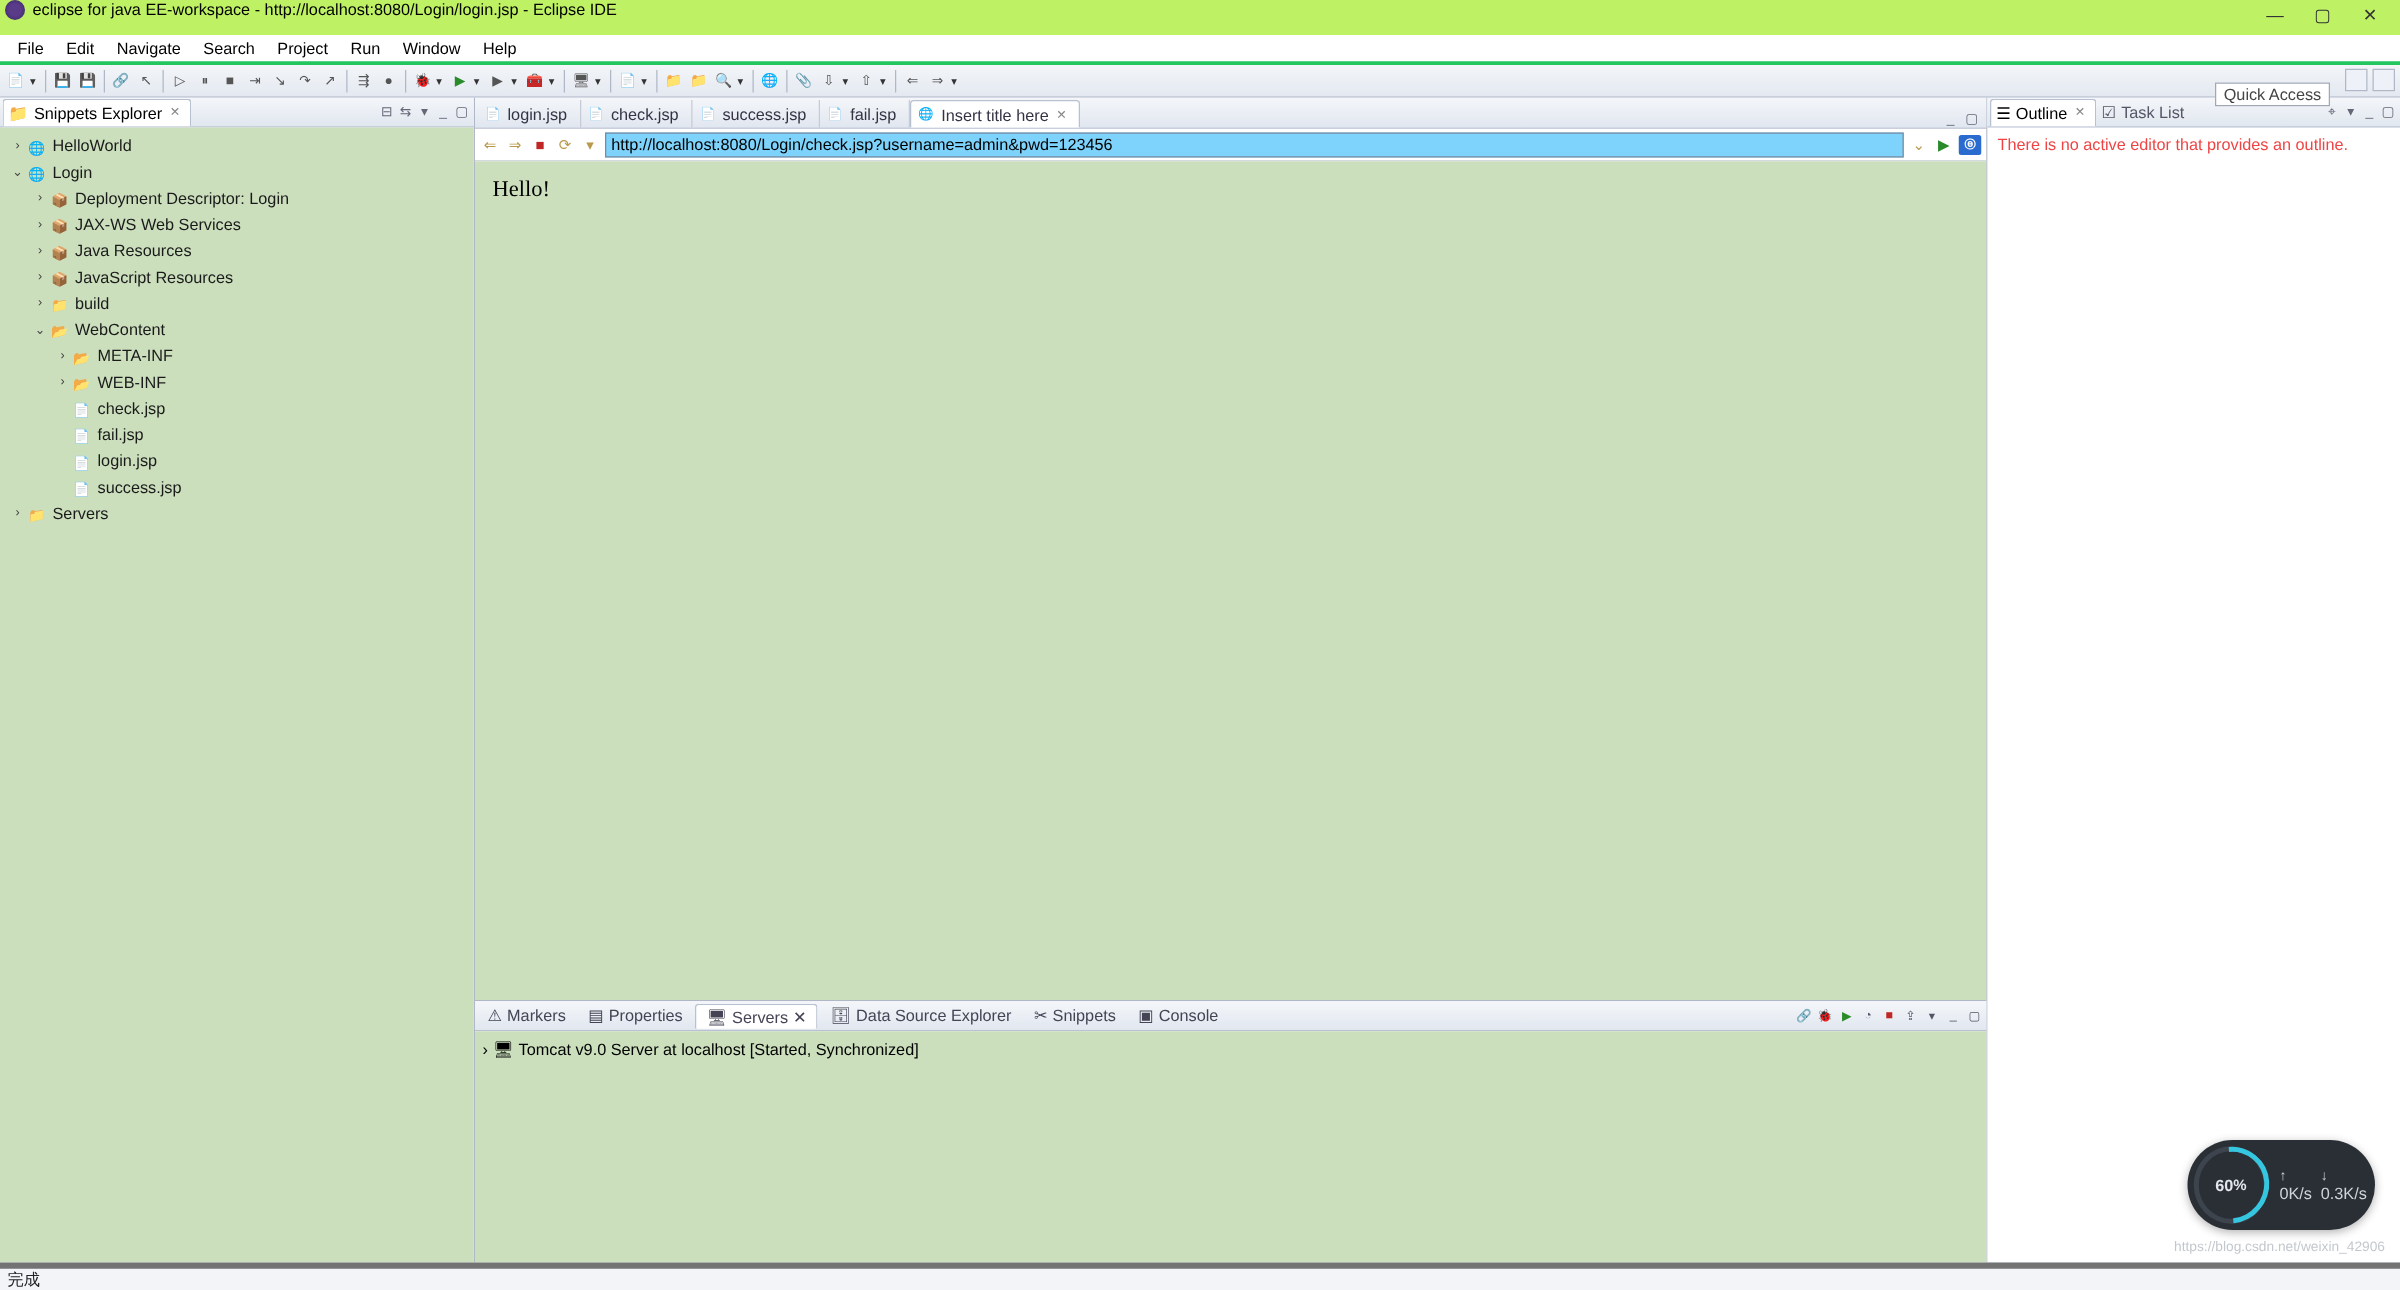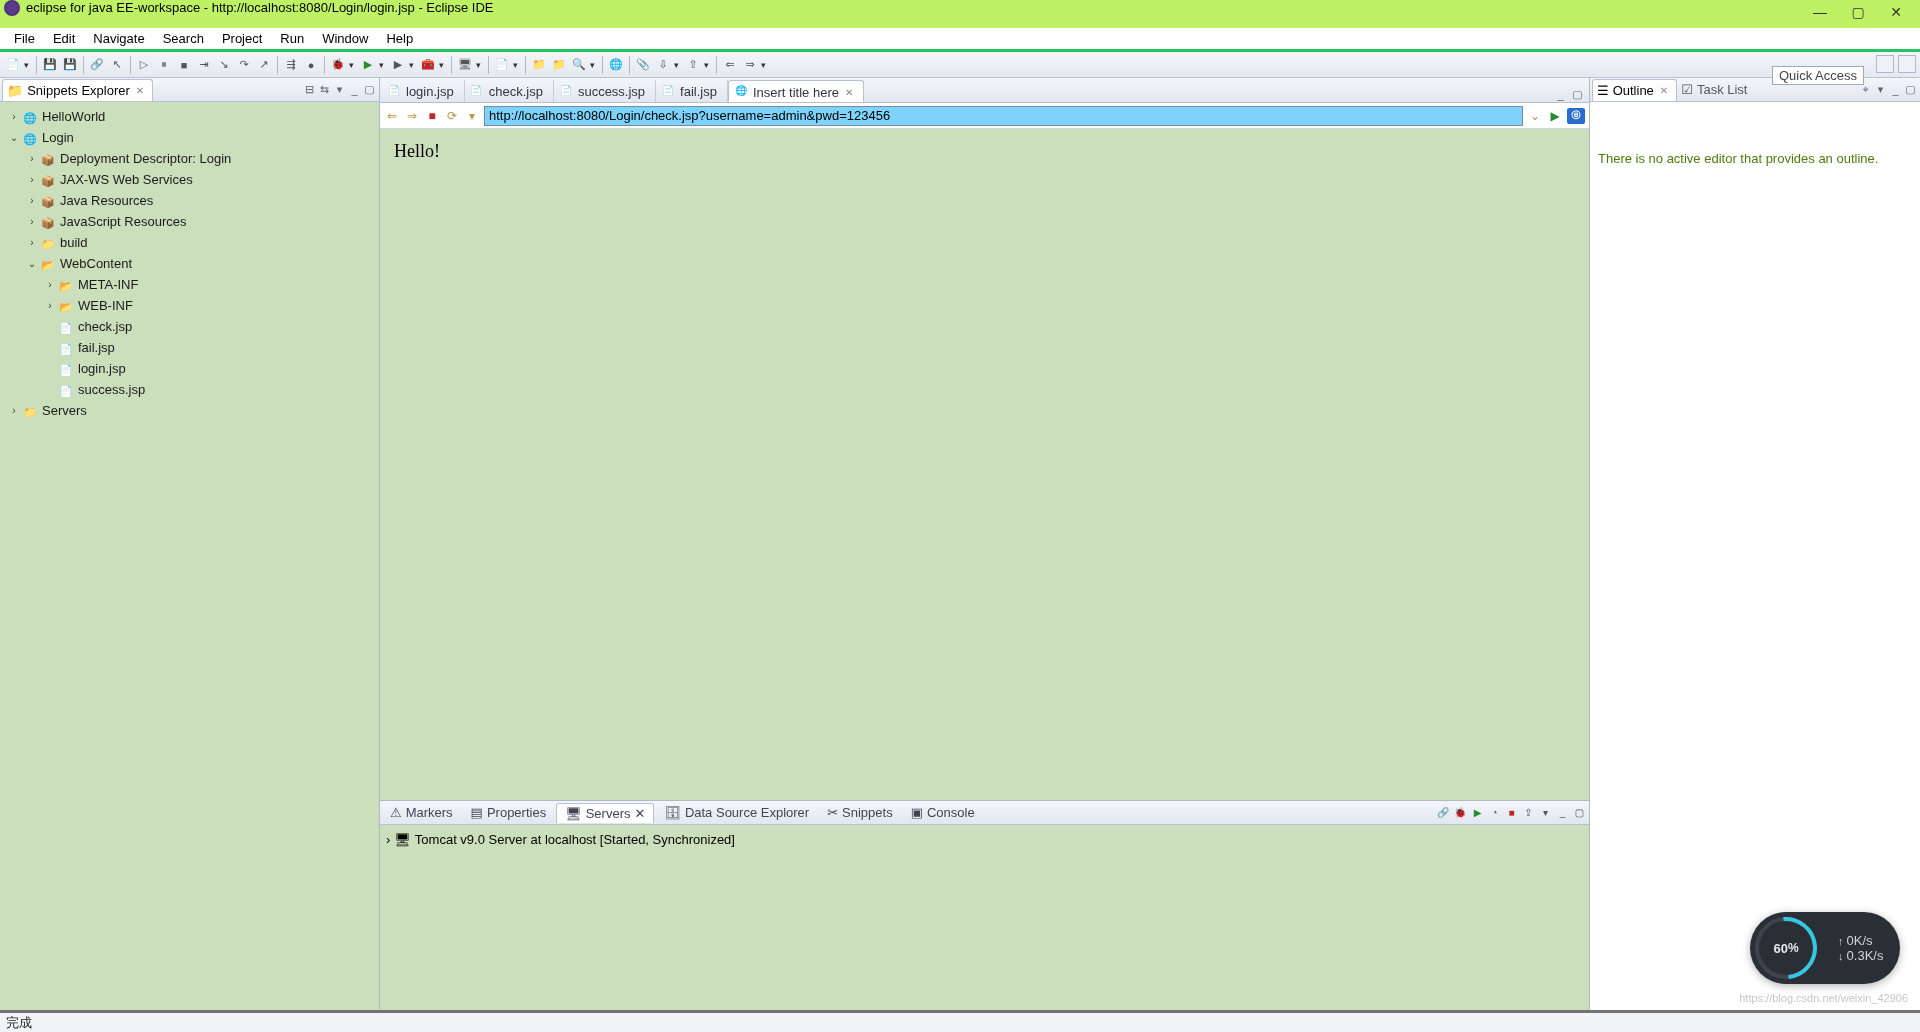--- a/index.html
+++ b/index.html
@@ -57,26 +57,26 @@
 .editor-body .page-text { font-family: "Times New Roman", serif; font-size:18px; color:#000;}
 .bottompanel { border-top:1px solid #b0b8c8; height:210px; display:flex; flex-direction:column; background:#fff;}
 .bottompanel .tabs { height:24px; background:linear-gradient(#f4f6f9,#e1e7f0); border-bottom:1px solid #b8c1d1; display:flex; align-items:center; padding:0 2px; gap:2px;}
 .bottompanel .tabs .bt { padding:2px 8px; display:flex; align-items:center; gap:4px; color:#445;}
 .bottompanel .tabs .bt.active { background:#fff; border:1px solid #b8c1d1; border-bottom:none; border-radius:3px 3px 0 0;}
 .bottompanel .tabs .spacer { flex:1;}
 .bottompanel .tabs .bi { width:15px; height:15px; font-size:10px; color:#556; display:flex; align-items:center; justify-content:center;}
 .bottompanel .body { flex:1; background:#cbdfbd; padding:4px 6px;}
 .bottompanel .body .row { display:flex; align-items:center; gap:4px; height:20px;}
 .rightpane { width:330px; display:flex; flex-direction:column; background:#fff;}
-.rightpane .body { flex:1; padding:6px 8px; color:#4d7c0f;margin-top:43px;}
-.statusbar { height:22px; background:#f2f4f8; border-top:3px solid #737373; display:flex; align-items:center; padding:0 6px; color:#222;}
+.rightpane .body { flex:1; padding:6px 8px; color:#ef4444;}
+.statusbar { height:22px; background:#f2f4f8; border-top:5px solid #737373; display:flex; align-items:center; padding:0 6px; color:#222;}
 .overlay-gauge { position:absolute; right:20px; bottom:48px; width:150px; height:72px; background:#2a2f36; border-radius:36px; display:flex; align-items:center; color:#fff; font-size:12px; box-shadow:0 2px 8px rgba(0,0,0,.3);}
 .overlay-gauge .circle { width:62px; height:62px; border-radius:50%; border:4px solid #3d444d; margin:5px; display:flex; align-items:center; justify-content:center; position:relative; font-weight:bold; font-size:20px; color:#e3e7ec;}
 .overlay-gauge .circle::before { content:""; position:absolute; inset:-4px; border-radius:50%; border:4px solid transparent; border-top-color:#36c7e0; border-right-color:#36c7e0; transform:rotate(40deg);}
-.overlay-gauge .stats { display:flex; flex-direction:column; gap:0; margin-left:16px;}
+.overlay-gauge .stats { display:flex; flex-direction:row; gap:0; margin-left:4px;}
 .overlay-gauge .stats .s { font-size:11px; color:#cfd4da;}
 .watermark { position:absolute; right:12px; bottom:28px; font-size:11px; color:rgba(120,130,145,.45);}
 </style>
 </head>
 <body>
 
 <div class="window">
   <div class="titlebar">
     <span class="eclipse-icon"></span>
     <span class="title-text">eclipse for java EE-workspace - http://localhost:8080/Login/login.jsp - Eclipse IDE</span>

